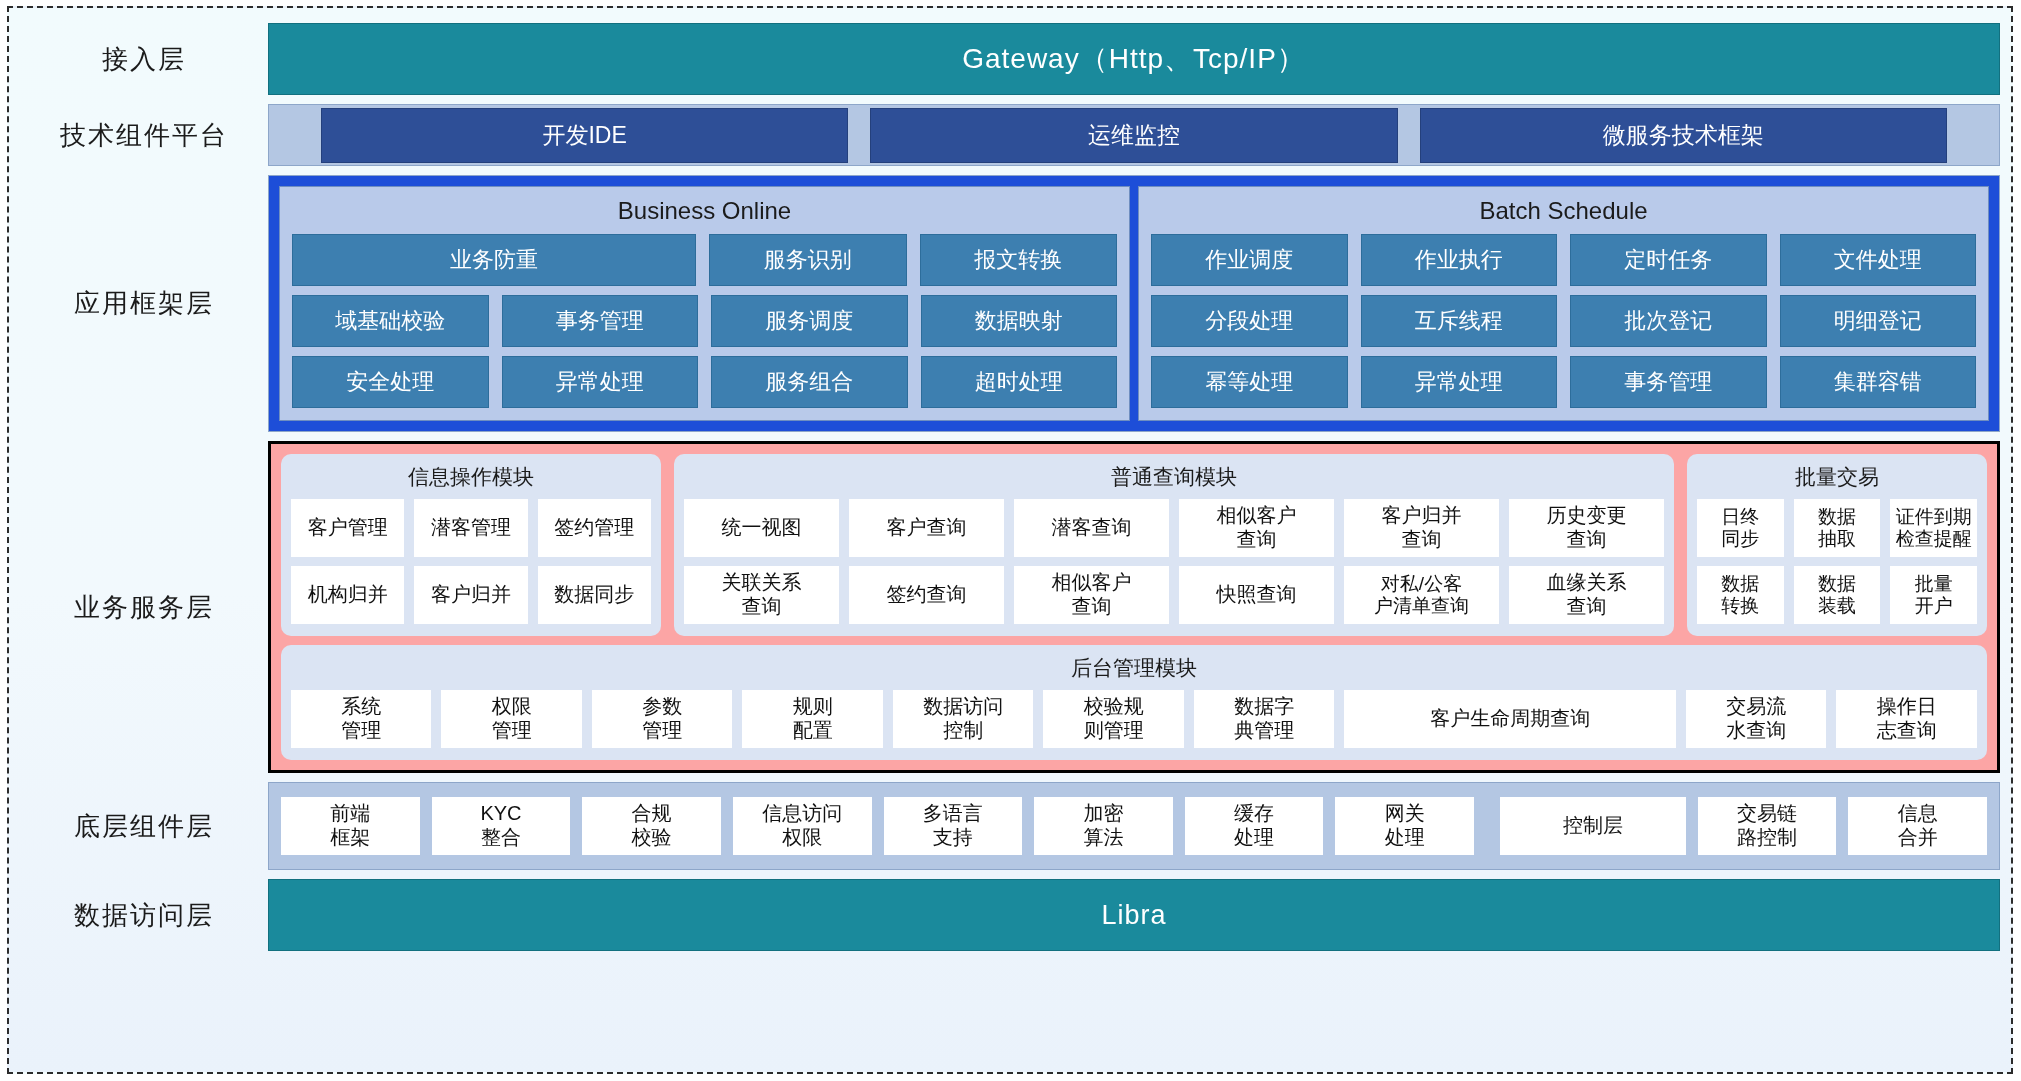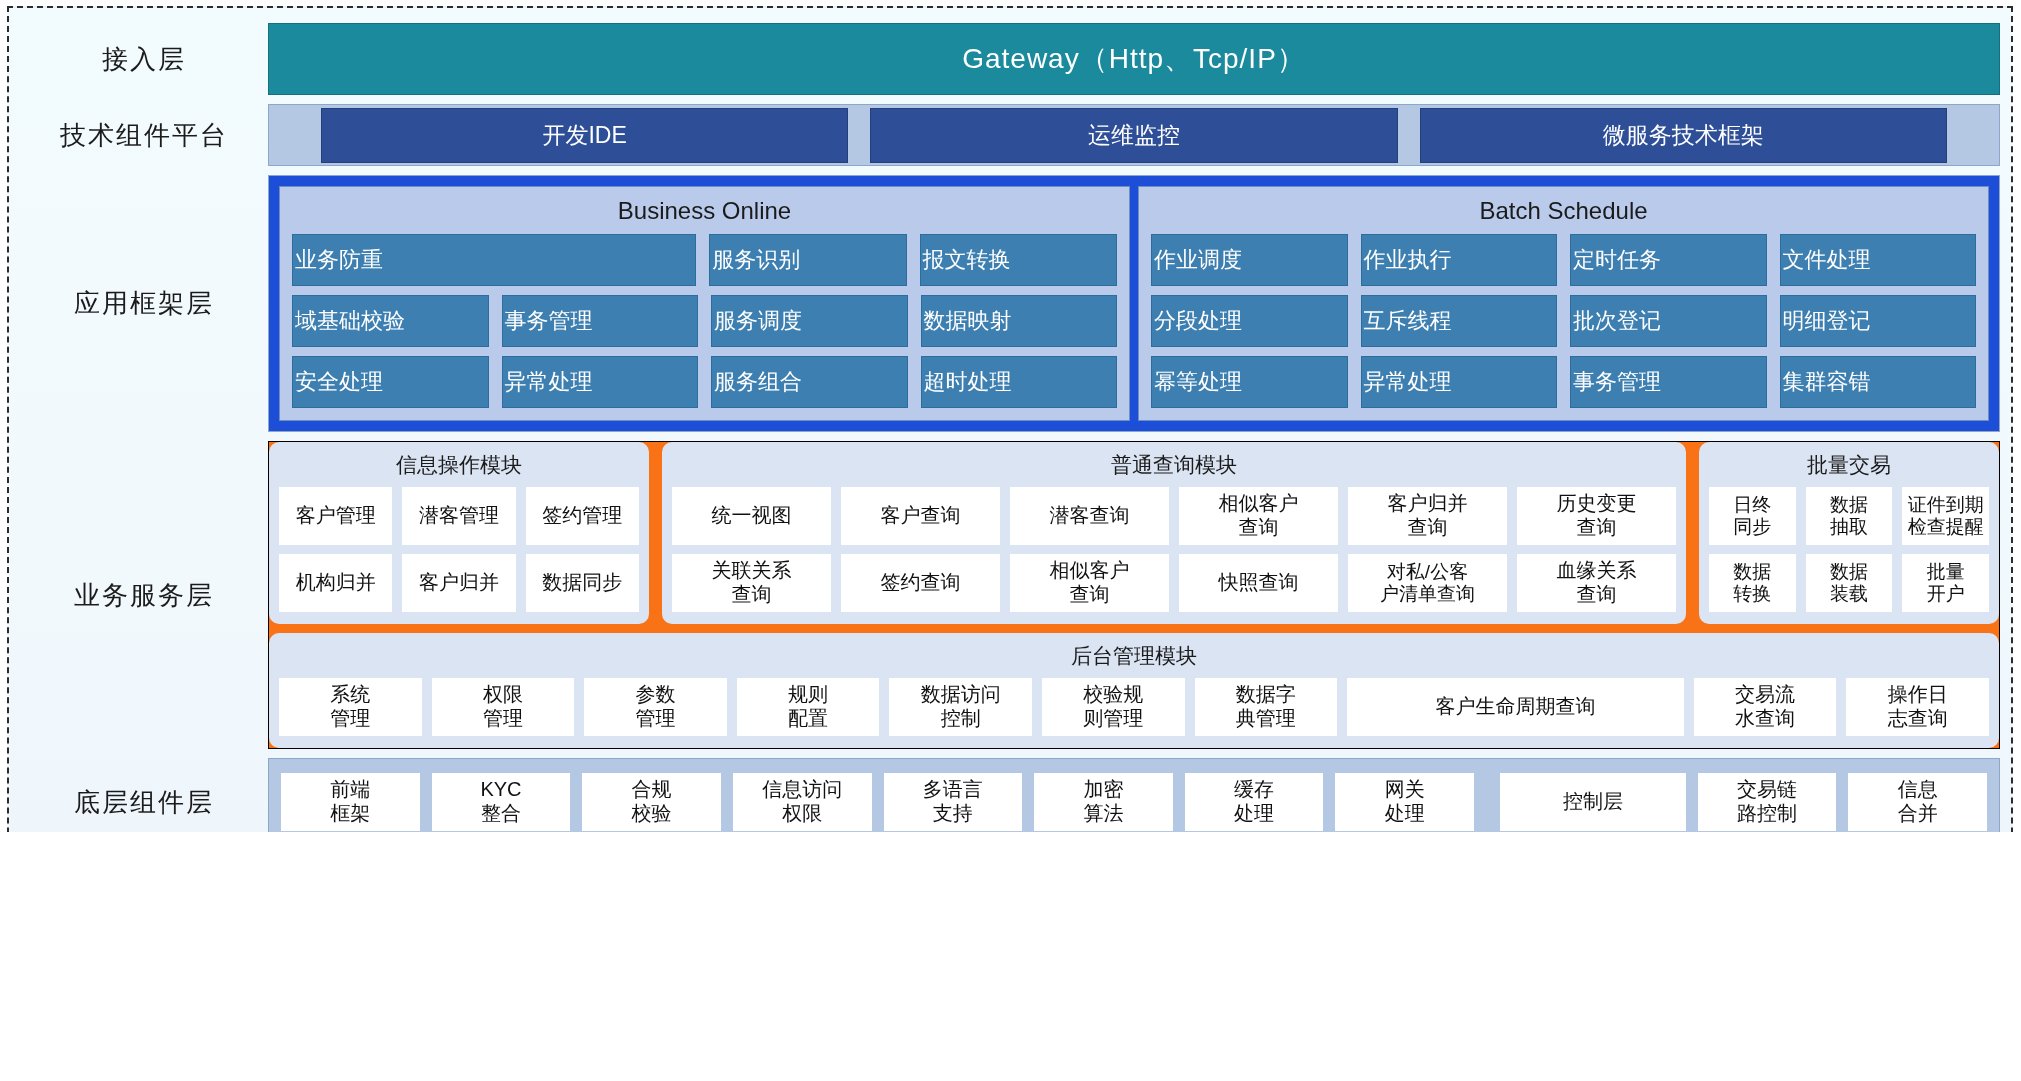--- a/index.html
+++ b/index.html
@@ -4,21 +4,21 @@
 <style>
   html, body {
     margin: 0;
     padding: 0;
     background: #ffffff;
     font-family: "Liberation Sans", "DejaVu Sans", sans-serif;
   }
   #page {
     position: relative;
     width: 2021px;
-    height: 832px;
+    height: 1081px;
     background: #ffffff;
     box-sizing: border-box;
     overflow: hidden;
   }
   
   .outer-frame {
     position: absolute;
     left: 7px; top: 6px;
     width: 2006px; height: 1068px;
     border: 2px dashed #2b2b2b;
@@ -116,34 +116,35 @@
     margin: 2px 0 9px 0;
   }
   .app-grid { display: flex; flex-direction: column; gap: 9px; }
   .app-grid-row { display: flex; gap: 13px; }
   .app-chip {
     flex: 1 1 0;
     background: #3d7fb0;
     border: 1px solid #2d6d9b;
     color: #ffffff;
     font-size: 22px;
-    text-align: left;
+    text-align: center;
     padding: 10px 2px;
     white-space: nowrap;
   }
   .app-chip.span2 { flex: 2.08 1 0; }
 
   
   .biz-layer {
     flex: 1 1 auto;
-    background: #f97316;
-    border: 1px solid #000000;
+    background: #fca5a5;
+    border: 3px solid #000000;
     display: flex;
     flex-direction: column;
     gap: 9px;
+    padding: 10px;
     box-sizing: border-box;
   }
   .biz-top { display: flex; gap: 13px; }
   .biz-card {
     background: #dbe4f3;
     border-radius: 10px;
     padding: 6px 10px 12px 10px;
     box-sizing: border-box;
     display: flex;
     flex-direction: column;

